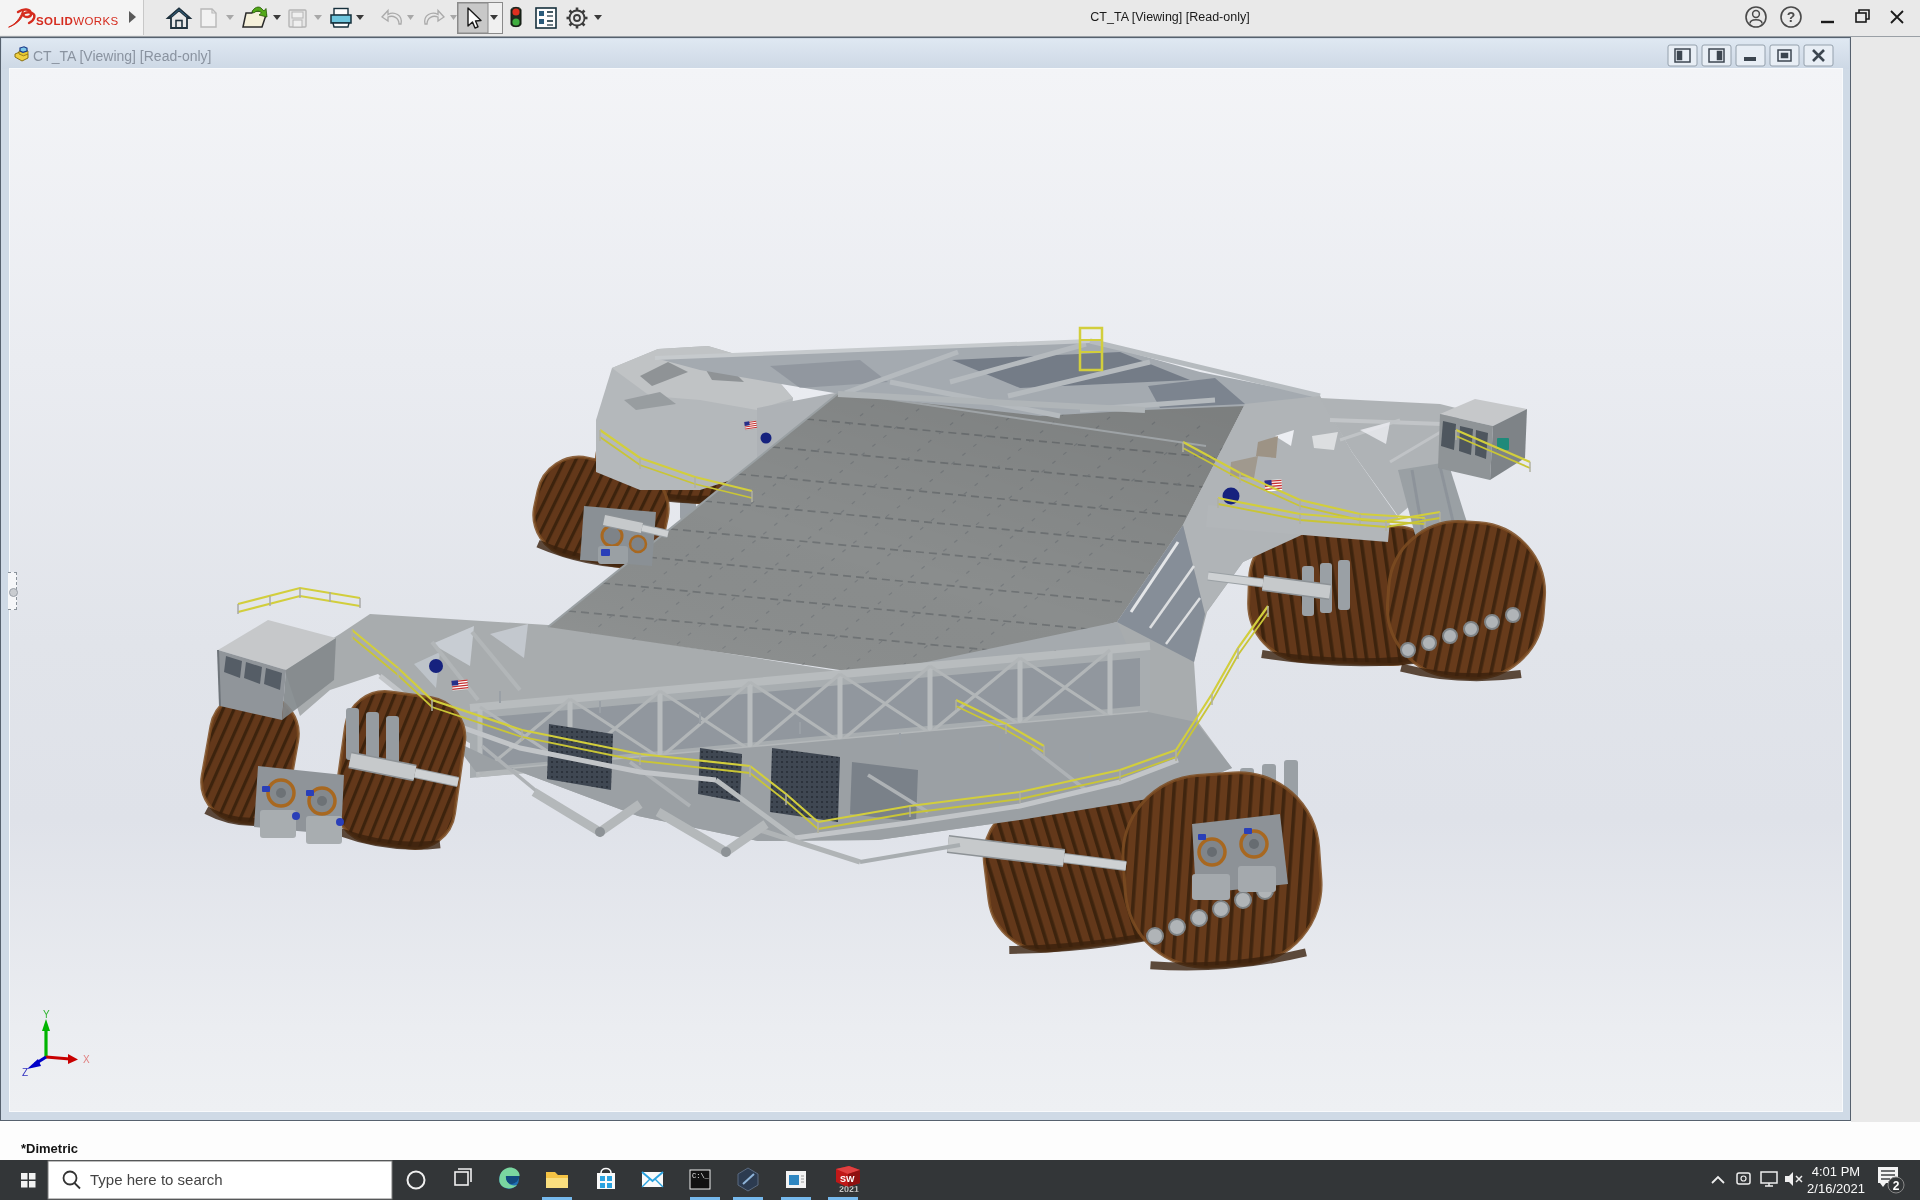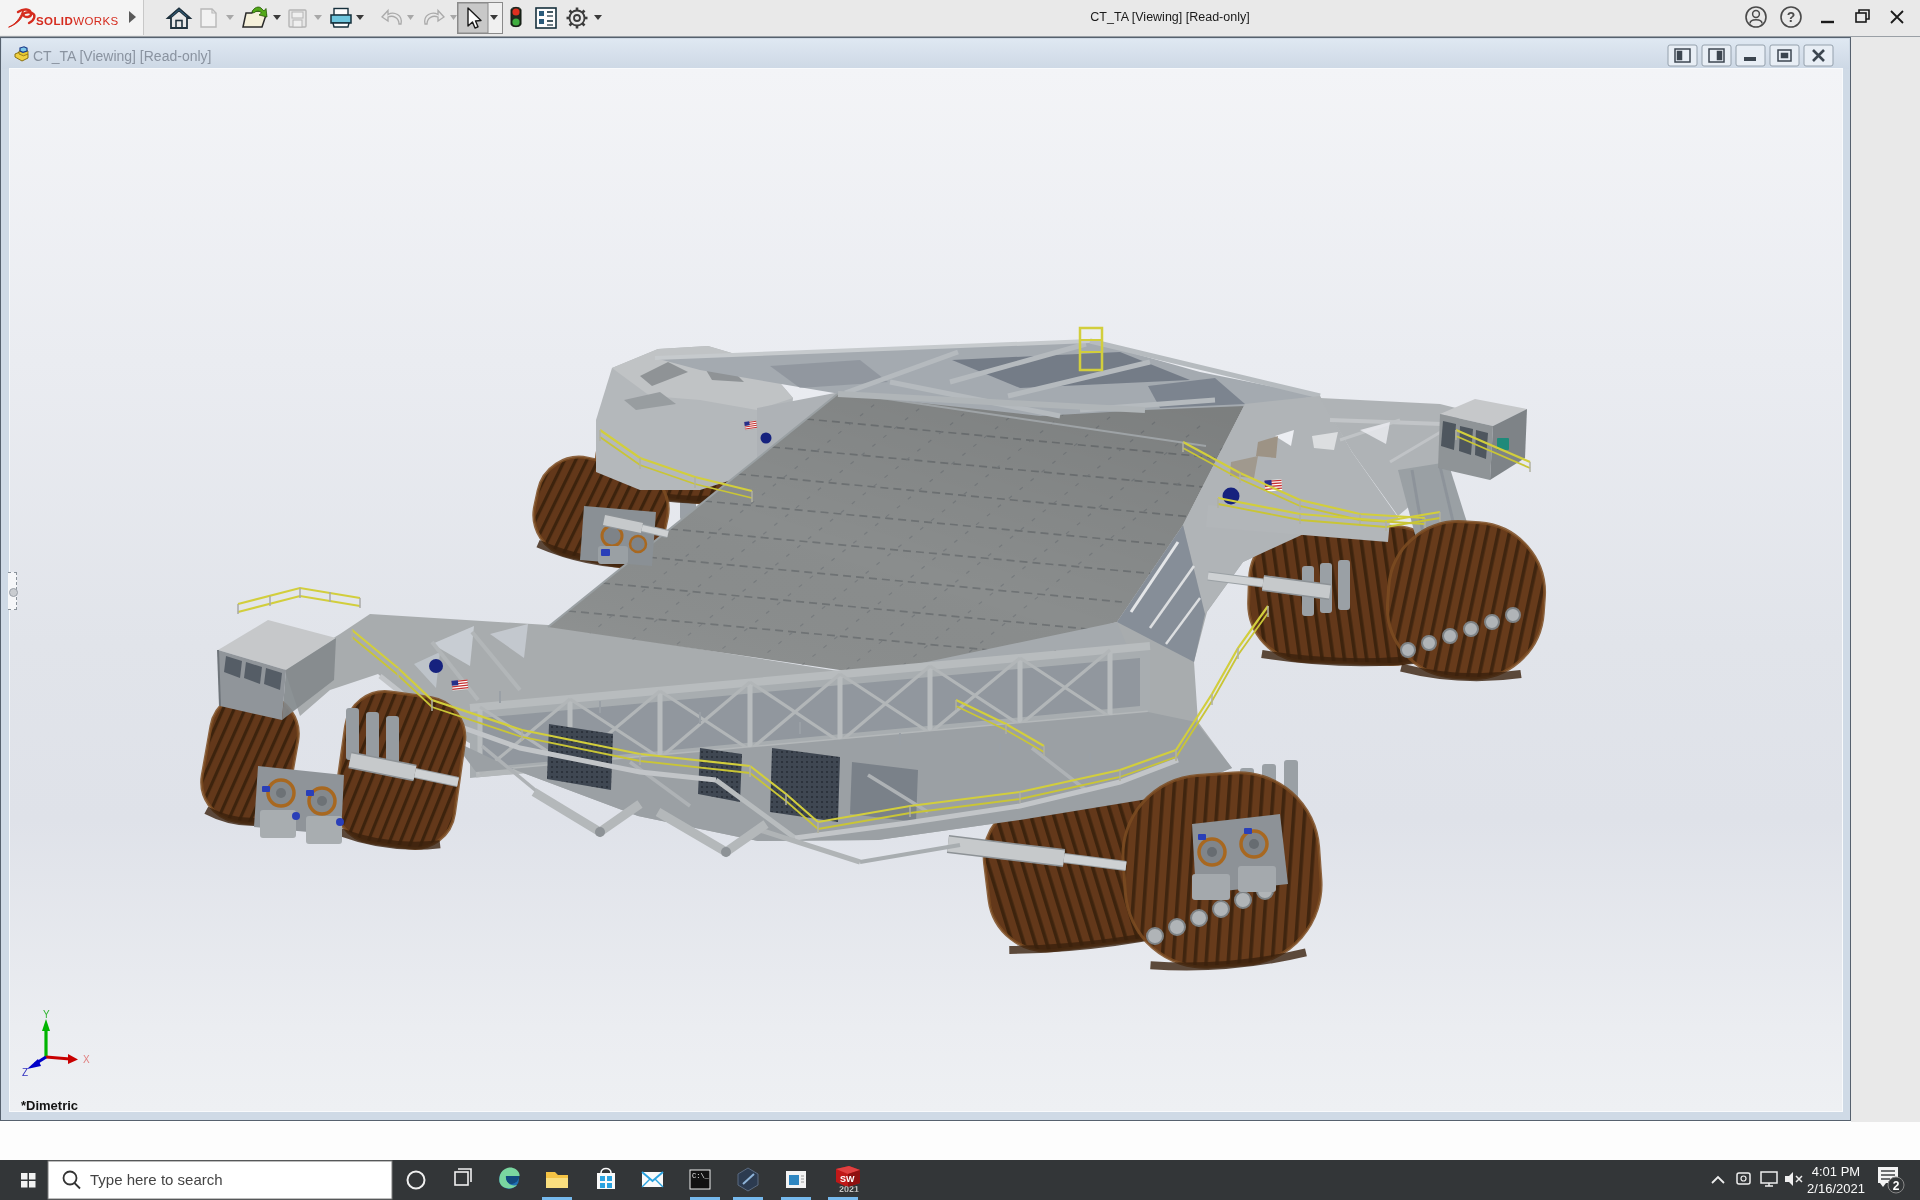--- a/index.html
+++ b/index.html
@@ -526,21 +526,21 @@
       <path d="M22 21 L26 9 L30 21 Z" fill="#00b400" stroke="none"></path>
       <line x1="26" y1="47" x2="50" y2="49" stroke="#c80000"></line>
       <path d="M48 44 L58 49.5 L48 54 Z" fill="#c80000" stroke="none"></path>
       <line x1="26" y1="47" x2="15" y2="54" stroke="#0000c8"></line>
       <path d="M18 49 L7 59 L21 56 Z" fill="#0000c8" stroke="none"></path>
     </g>
     <text x="23" y="8" font-size="10" fill="#30b430" font-family="Liberation Sans">Y</text>
     <text x="63" y="53" font-size="10" fill="#e08080" font-family="Liberation Sans">X</text>
     <text x="2" y="66" font-size="10" fill="#3030c0" font-family="Liberation Sans">Z</text>
   </svg>
-  <div class="abs" style="left:21px;top:1098px;font-size:13px;font-weight:bold;color:#141414">*Dimetric</div>
+  <div class="abs" style="left:21px;top:1141px;font-size:13px;font-weight:bold;color:#141414">*Dimetric</div>
 
   <div class="abs" style="left:8px;top:572px;width:9px;height:38px;background:#f6f7f9;border:1px dashed #8a929a;border-left:none;box-sizing:border-box"></div>
   <div class="abs" style="left:9px;top:588px;width:7px;height:7px;border-radius:50%;background:#c9ccd0;border:1px solid #9aa0a8"></div>
 
   <div class="abs" id="taskbar"></div>
   <svg class="abs" style="left:0;top:1160px" width="1920" height="40" viewBox="0 1160 1920 40" id="tbsvg">
 
     <g fill="#f2f2f2">
       <rect x="21" y="1173" width="6.5" height="6.5"></rect>
         <rect x="29" y="1173" width="6.5" height="6.5"></rect>

